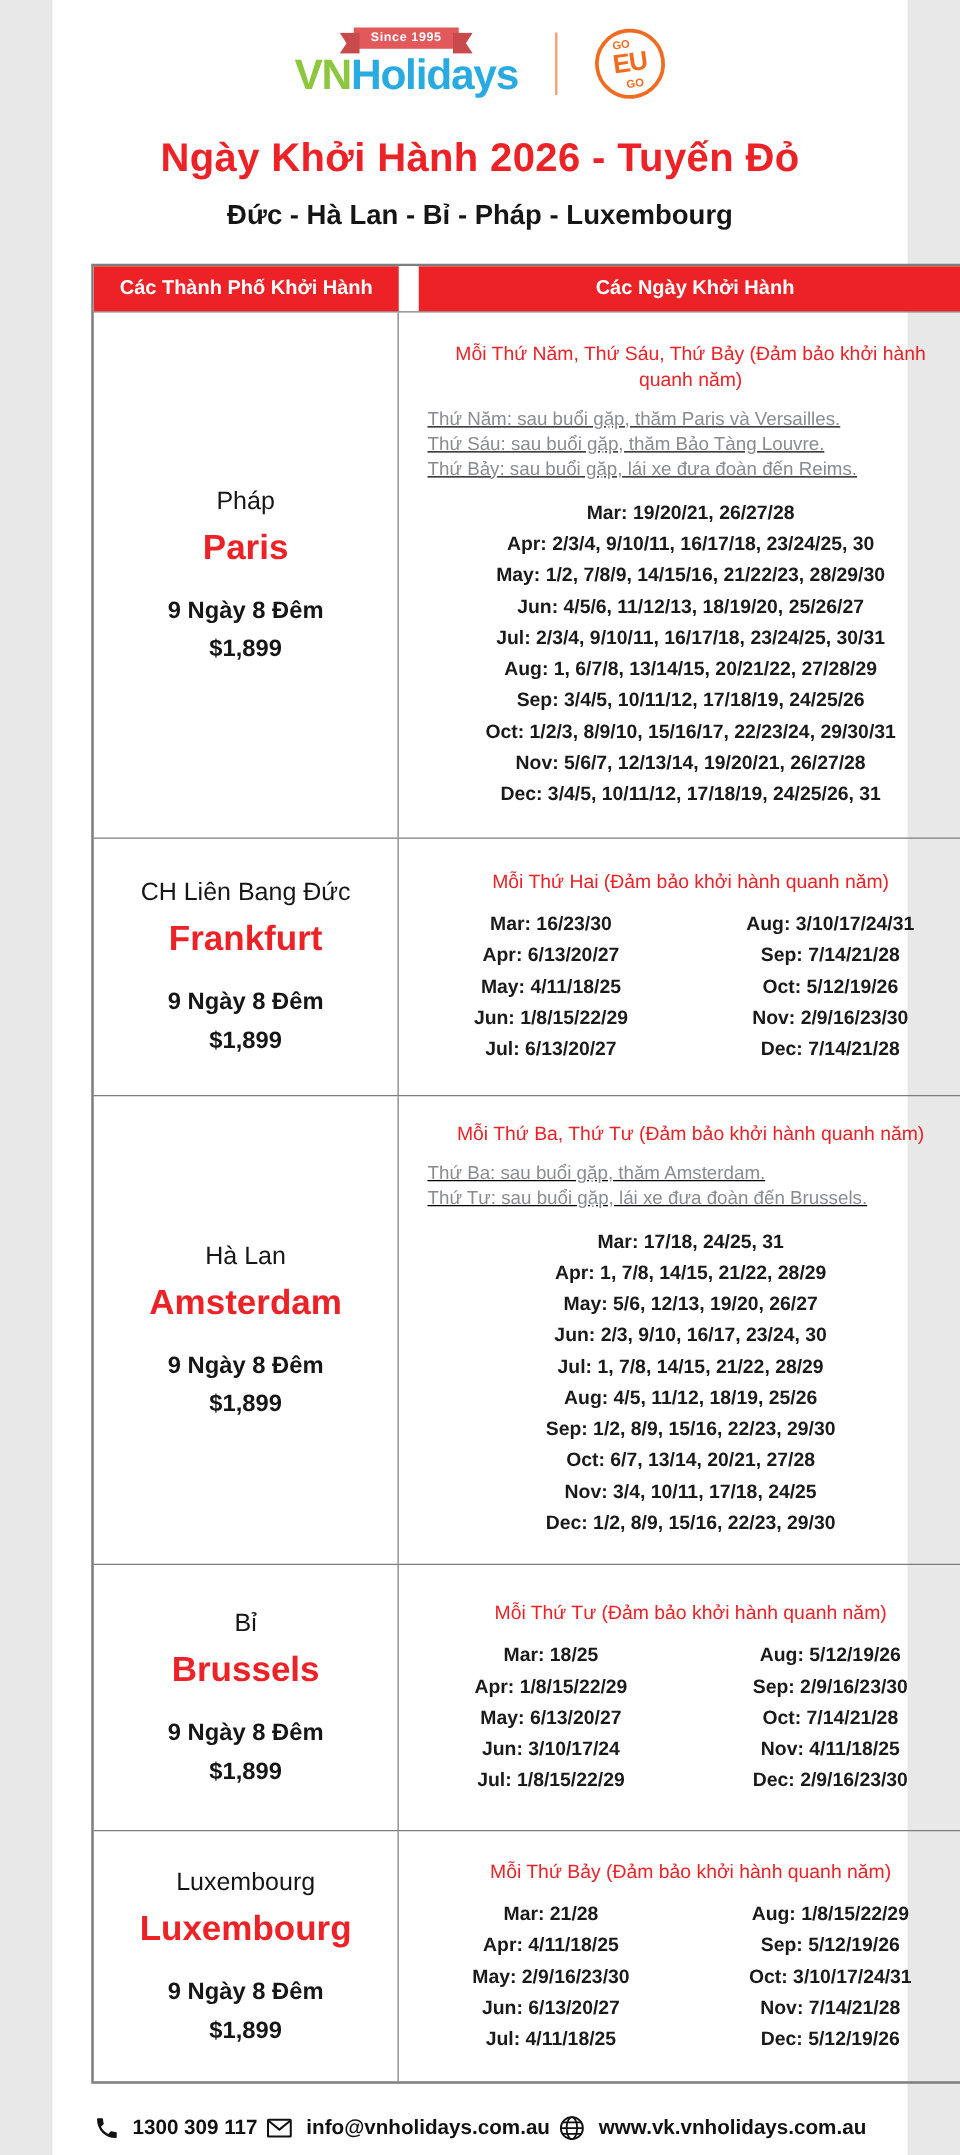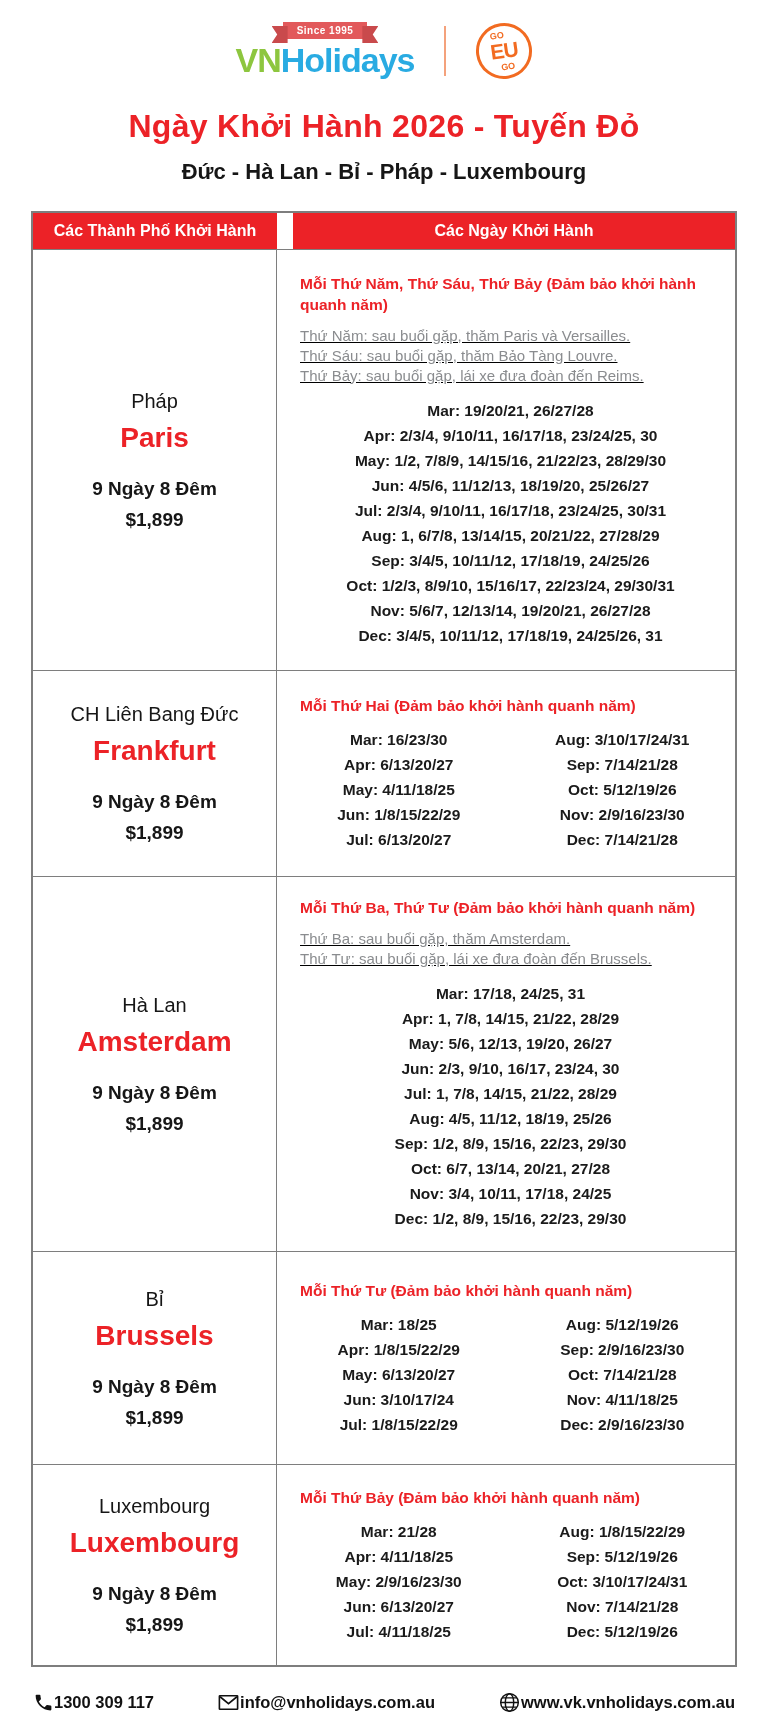--- a/index.html
+++ b/index.html
@@ -1,21 +1,21 @@
 <!DOCTYPE html>
 <html style="--c-red: #EC2227; --c-gray: #8A8C8F; --c-border: #7E7E7E; --c-green: #8DC63F; --c-blue: #29ABE2; --c-orange: #F26B21; --c-ribbon: #E2595B;"><head>
 <meta charset="utf-8">
 <style>
   :root{
     --c-red:#EC2227; --c-gray:#8A8C8F; --c-border:#7E7E7E;
     --c-green:#8DC63F; --c-blue:#29ABE2; --c-orange:#F26B21; --c-ribbon:#E2595B;
   }
   *{box-sizing:border-box; margin:0; padding:0;}
   body{background:#e8e8e8; font-family:"Liberation Sans", sans-serif;}
-  .page{width:768px; min-height:1724px; margin:0 auto; background:#fff; padding-top:16px; position:relative;}
+  .page{width:684px; min-height:1724px; margin:0 auto; background:#fff; padding-top:16px; position:relative;}
 
   
   .logo-row{display:flex; justify-content:center; align-items:center; gap:30px; height:70px;}
   .logo-block{display:flex; flex-direction:column; align-items:center;}
   .ribbon{position:relative; background:var(--c-ribbon,#E2595B); color:#fff; font-size:10px;
           font-weight:700; padding:3px 14px; letter-spacing:.5px; z-index:1;}
   .ribbon::before,.ribbon::after{content:""; position:absolute; top:4px; width:16px; height:100%;
           background:#C94A4C; z-index:-1;}
   .ribbon::before{left:-11px; clip-path:polygon(0 0,100% 0,100% 100%,0 100%,35% 50%);}
   .ribbon::after{right:-11px; clip-path:polygon(0 0,100% 0,65% 50%,100% 100%,0 100%);}
@@ -41,36 +41,36 @@
   .th{background:var(--c-red,#EC2227); color:#fff; font-size:16px; font-weight:700;
       text-align:center; padding:9px 4px;}
   .trow{display:grid; grid-template-columns:244px 1fr; border-top:1px solid var(--c-border,#7E7E7E);}
   .city-cell{border-right:1px solid var(--c-border,#7E7E7E); display:flex; flex-direction:column;
              align-items:center; justify-content:center; text-align:center; padding:16px 8px;}
   .country{font-size:20px; color:#161616; margin-bottom:9px;}
   .city{font-size:28px; font-weight:800; color:var(--c-red,#EC2227);}
   .duration{font-size:19px; font-weight:700; color:#161616; margin-top:24px;}
   .price{font-size:19px; font-weight:700; color:#161616; margin-top:9px;}
   .dates-cell{padding:20px 14px 20px 23px; display:flex; flex-direction:column; justify-content:center;}
-  .sched-title{font-size:15.5px; font-weight:700; color:var(--c-red,#EC2227);
-               line-height:21px; margin-bottom:11px; max-width:430px;}
+  .sched-title{font-size:15.5px; font-weight:400; color:var(--c-red,#EC2227);
+               line-height:21px; margin-bottom:11px; max-width:430px;text-align:center;}
   .notes{margin-bottom:12px;text-decoration:underline;}
   .notes:empty{display:none; margin:0;}
   .note-line{font-size:15px; color:var(--c-gray,#8A8C8F); line-height:20px;}
   .date-line{font-size:15.5px; font-weight:700; color:#1A1A1A; line-height:25px;text-align:center;}
   .dates.two-col{display:grid; grid-template-columns:1fr 1fr; column-gap:26px; max-width:470px;}
   .row-paris{min-height:421px;}
   .row-frankfurt{min-height:206px;}
   .row-amsterdam{min-height:356px;}
   .row-brussels{min-height:213px;}
   .row-luxembourg{min-height:201px;}
 
   
   .contact-bar{margin:24px 33px 0; display:flex; justify-content:space-between; align-items:center;}
-  .contact{display:flex; align-items:center; font-size:16.5px; font-weight:700;
+  .contact{display:flex; align-items:center; gap:10px; font-size:16.5px; font-weight:700;
            color:#111; text-decoration:none;}
   .contact svg{display:block;}
 </style>
 </head>
 <body>
 
 <div class="page">
 
   <div class="logo-row">
     <div class="logo-block">

